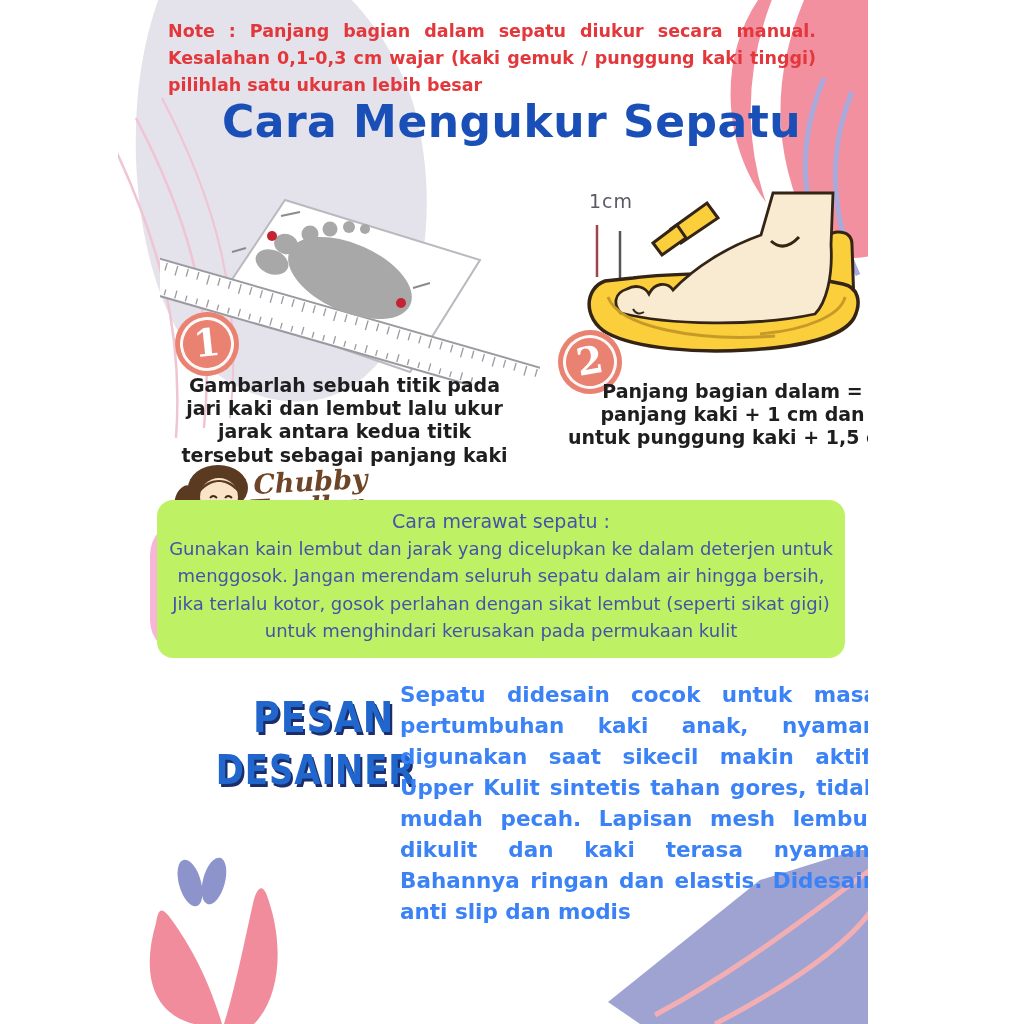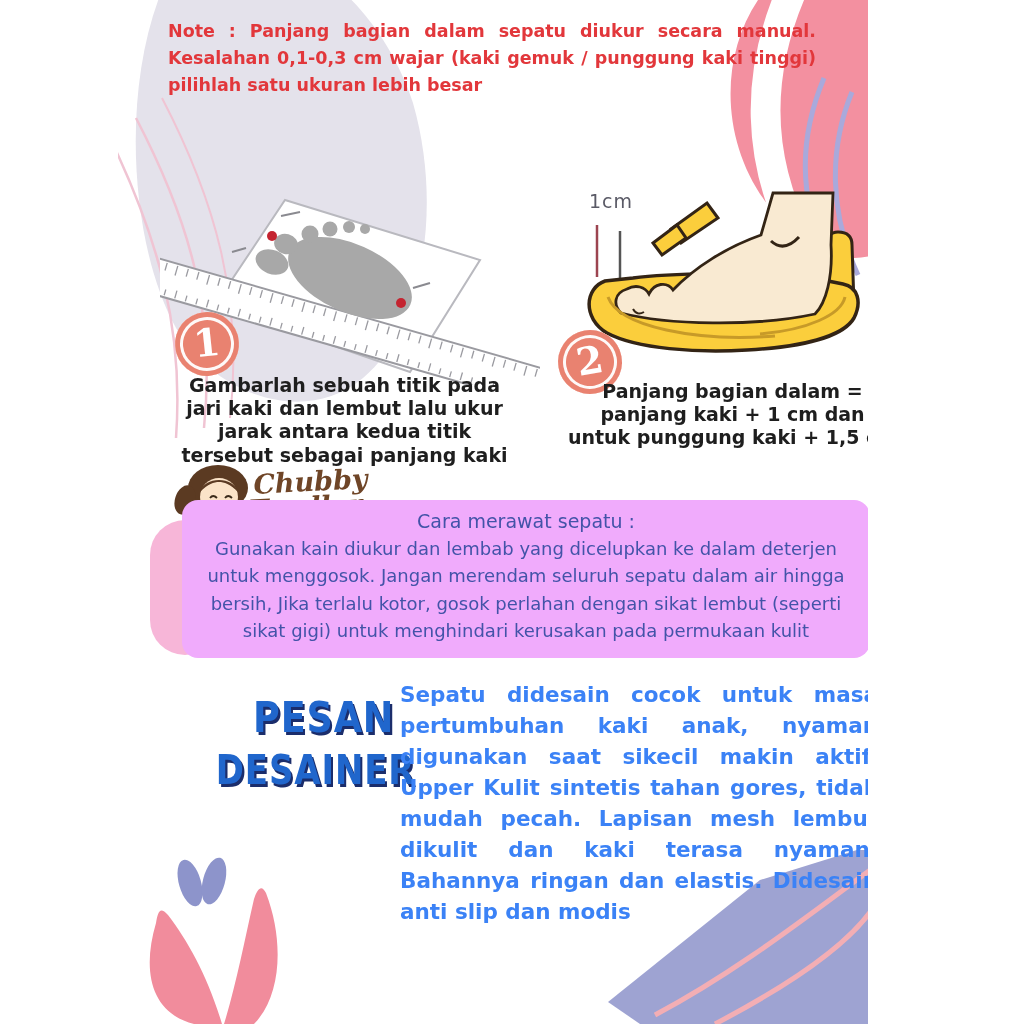--- a/index.html
+++ b/index.html
@@ -30,21 +30,21 @@
   .onecm{left:589px;top:190px;color:#5a5a66;font-size:19px;font-weight:500;letter-spacing:1px;}
 
   
   .logo-text{left:254px;top:470px;color:#6F4527;
              font-family:"DejaVu Serif","Liberation Serif",serif;font-style:italic;
              font-weight:bold;font-size:27px;line-height:.92;transform:rotate(-3deg);}
   .logo-text .l2{margin-left:-6px;}
 
   
   .care-blob{left:150px;top:520px;width:70px;height:135px;border-radius:35px;background:#F7B6D8;}
-  .care-box{left:182px;top:500px;width:688px;height:158px;border-radius:16px;background:#f0abfc;
+  .care-box{left:157px;top:500px;width:688px;height:158px;border-radius:16px;background:#bef264;
             color:#4353A8;text-align:center;}
   .care-heading{margin-top:10px;font-size:19px;font-weight:500;}
   .care-body{margin:3px auto 0;width:672px;font-size:18px;line-height:1.52;}
 
   
   .pesan{left:200px;top:692px;width:210px;text-align:right;color:#2066CC;font-weight:800;
          text-shadow:2.5px 2.5px 0 #1B2D6B;letter-spacing:1px;}
   .pesan .p1{font-size:43px;line-height:50px;transform:scaleX(.85);}
   .pesan .p2{font-size:40px;line-height:56px;transform:scaleX(.85);}
   .red-para{left:400px;top:680px;width:478px;color:#3b82f6;font-weight:bold;font-size:21.5px;
@@ -79,20 +79,21 @@
   </svg>
 
   <svg class="abs" style="left:600px;top:850px" width="273" height="174" viewBox="0 0 273 174">
     <polygon points="160,30 273,-5 273,174 40,174 8,152" fill="#9EA3D2"></polygon>
     <path d="M 55,165 C 140,120 215,60 273,18" stroke="#F3AEB4" stroke-width="5" fill="none"></path>
     <path d="M 115,174 C 195,132 250,92 273,58" stroke="#F3AEB4" stroke-width="5" fill="none"></path>
   </svg>
 
   <div class="abs note">Note : Panjang bagian dalam sepatu diukur secara manual. Kesalahan 0,1-0,3 cm wajar (kaki gemuk / punggung kaki tinggi) pilihlah satu ukuran lebih besar</div>
 
+  <h1 class="abs title">Cara Mengukur Sepatu</h1>
 
   <svg class="abs" style="left:160px;top:190px" width="380" height="195" viewBox="0 0 380 195">
     <polygon points="125,10 320,70 250,182 55,115" fill="#ffffff" stroke="#b9b9bf" stroke-width="2"></polygon>
     <g transform="rotate(16 30 95)">
       <rect x="-30" y="78" width="430" height="36" fill="#ffffff" stroke="#9a9aa0" stroke-width="2"></rect>
       <g stroke="#9a9aa0" stroke-width="1.3">
         <line x1="-20" y1="80" x2="-20" y2="90"></line>
           <line x1="-9" y1="80" x2="-9" y2="88"></line>
         <line x1="2" y1="80" x2="2" y2="88"></line>
           <line x1="13" y1="80" x2="13" y2="90"></line>
@@ -233,21 +234,21 @@
     <circle cx="65" cy="66" r="4.5" fill="#FBE3C8"></circle>
   </svg>
   <div class="abs logo-text">
     <div class="l1">Chubby</div>
     <div class="l2">Toodler</div>
   </div>
 
   <div class="abs care-blob"></div>
   <div class="abs care-box">
     <div class="care-heading">Cara merawat sepatu :</div>
-    <div class="care-body">Gunakan kain diukur dan lembab yang dicelupkan ke dalam deterjen untuk menggosok. Jangan merendam seluruh sepatu dalam air hingga bersih, Jika terlalu kotor, gosok perlahan dengan sikat lembut (seperti sikat gigi) untuk menghindari kerusakan pada permukaan kulit</div>
+    <div class="care-body">Gunakan kain lembut dan jarak yang dicelupkan ke dalam deterjen untuk menggosok. Jangan merendam seluruh sepatu dalam air hingga bersih, Jika terlalu kotor, gosok perlahan dengan sikat lembut (seperti sikat gigi) untuk menghindari kerusakan pada permukaan kulit</div>
   </div>
 
   <div class="abs pesan">
     <div class="p1">PESAN</div>
     <div class="p2">DESAINER</div>
   </div>
   <div class="abs red-para">Sepatu didesain cocok untuk masa pertumbuhan kaki anak, nyaman digunakan saat sikecil makin aktif. Upper Kulit sintetis tahan gores, tidak mudah pecah. Lapisan mesh lembut dikulit dan kaki terasa nyaman. Bahannya ringan dan elastis. Didesain anti slip dan modis</div>
 
 </div>
 

